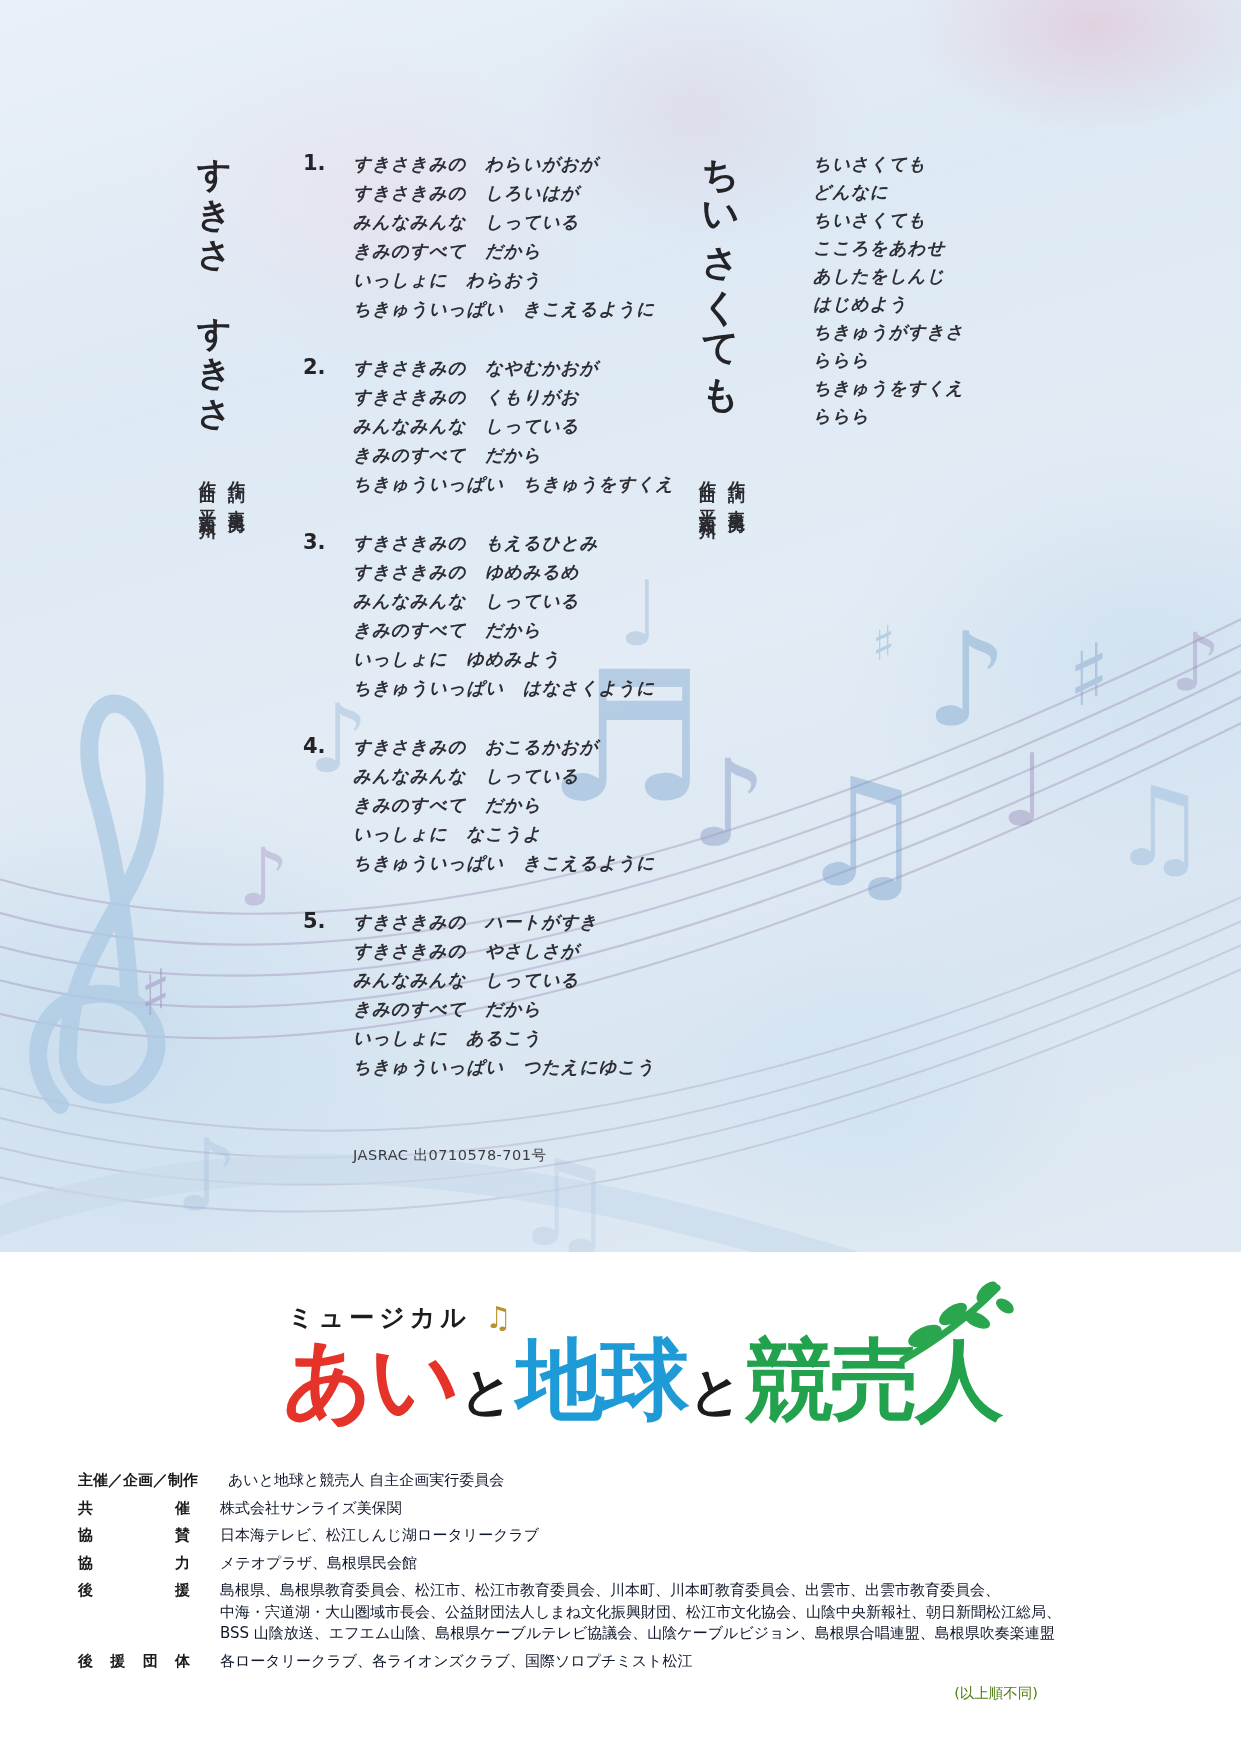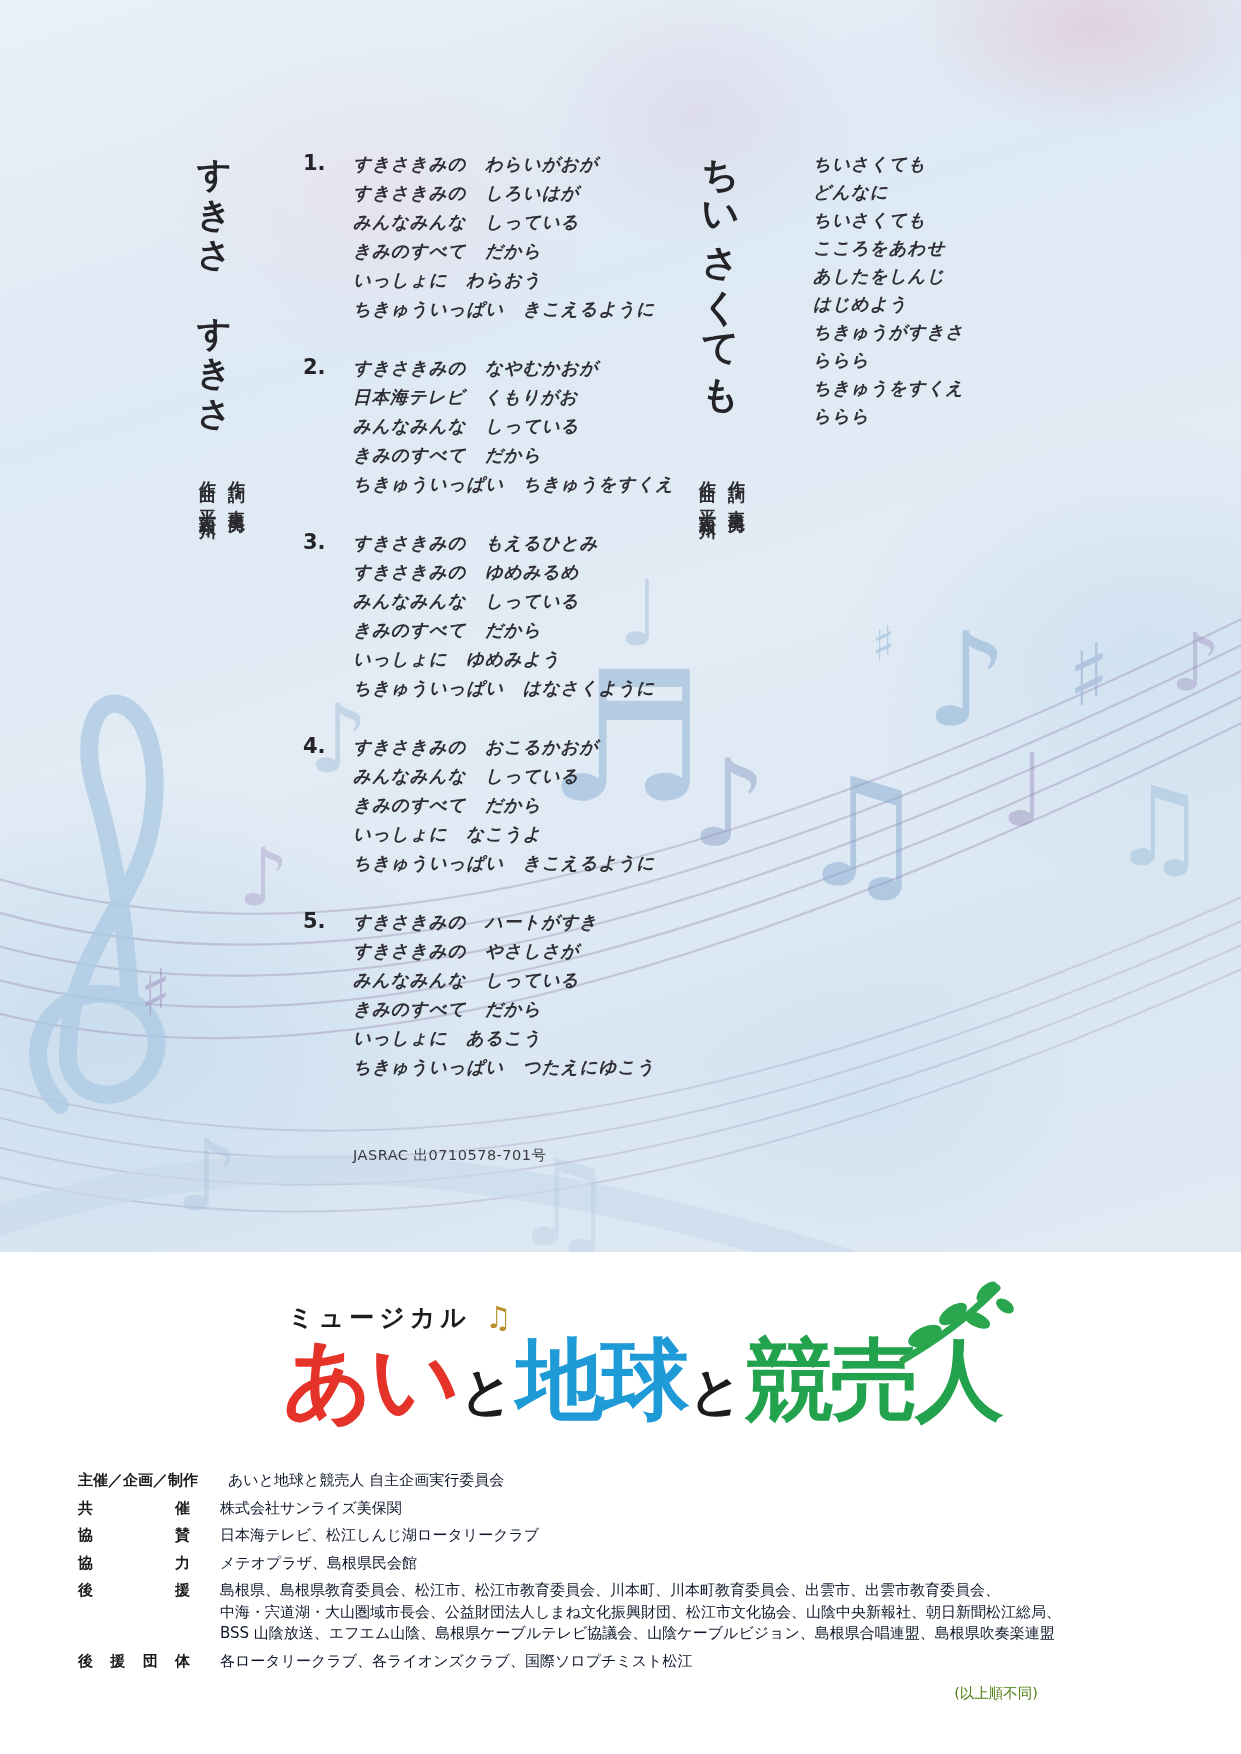--- a/index.html
+++ b/index.html
@@ -122,21 +122,21 @@
           <div class="lyric-line">みんなみんな　しっている</div>
           <div class="lyric-line">きみのすべて　だから</div>
           <div class="lyric-line">いっしょに　わらおう</div>
           <div class="lyric-line">ちきゅういっぱい　きこえるように</div>
         </div>
       </div>
       <div class="verse">
         <div class="verse-num">2.</div>
         <div class="verse-lines">
           <div class="lyric-line">すきさきみの　なやむかおが</div>
-          <div class="lyric-line">日本海テレビ　くもりがお</div>
+          <div class="lyric-line">すきさきみの　くもりがお</div>
           <div class="lyric-line">みんなみんな　しっている</div>
           <div class="lyric-line">きみのすべて　だから</div>
           <div class="lyric-line">ちきゅういっぱい　ちきゅうをすくえ</div>
         </div>
       </div>
       <div class="verse">
         <div class="verse-num">3.</div>
         <div class="verse-lines">
           <div class="lyric-line">すきさきみの　もえるひとみ</div>
           <div class="lyric-line">すきさきみの　ゆめみるめ</div>

